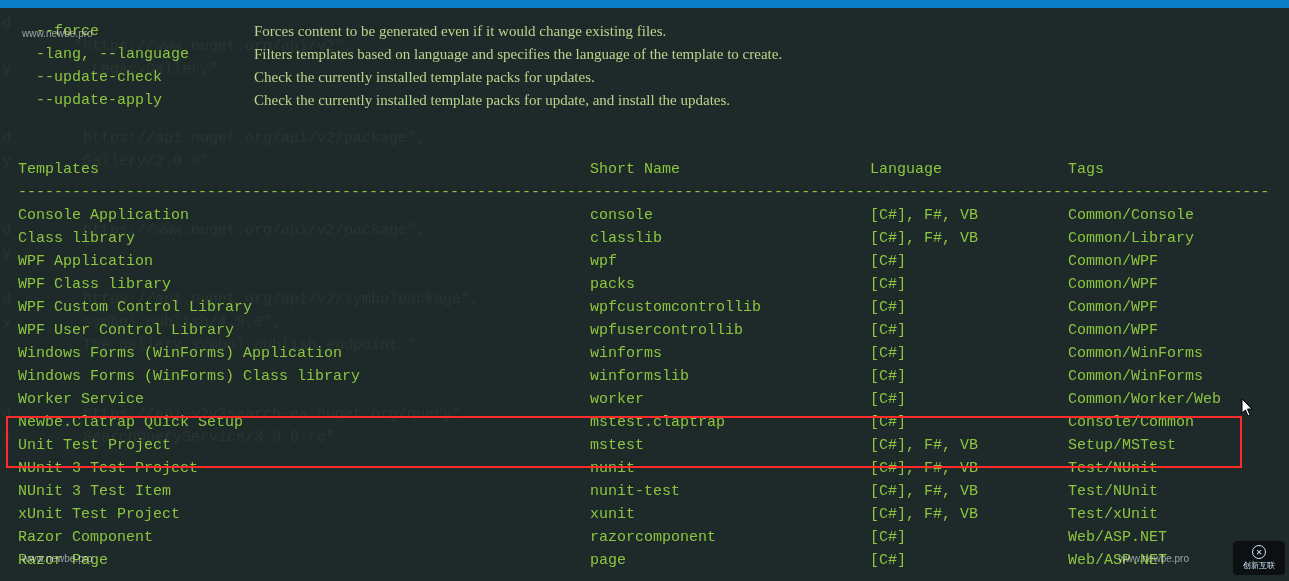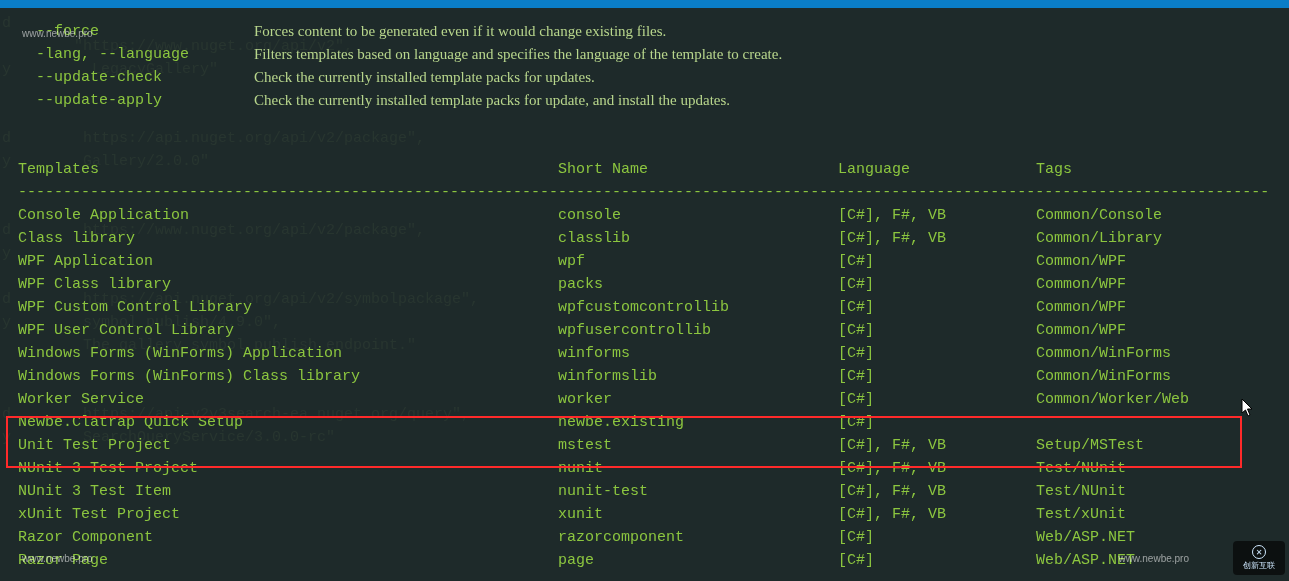--- a/index.html
+++ b/index.html
@@ -22,21 +22,21 @@
     padding: 12px 18px;
     line-height: 23px;
     position: relative;
   }
   .option-row { display: flex; white-space: pre; }
   .opt-name { width: 236px; flex-shrink: 0; }
   .green { color: #8cc63f; }
   .txt { color: #b8d68c; font-family: Liberation Serif, serif; }
   .header-row { display: flex; white-space: pre; margin-top: 46px; }
   .col-t { width: 540px; flex-shrink: 0; }
-  .col-s { width: 280px; flex-shrink: 0; }
+  .col-s { width: 280px; flex-shrink: 0; margin-left: 32px; }
   .col-l { width: 198px; flex-shrink: 0; }
   .col-g { flex: 1; }
   .divider { color: #8cc63f; white-space: pre; overflow: hidden; letter-spacing: 0; }
   .data-row { display: flex; white-space: pre; }
   .highlight-box {
     position: absolute;
     left: 6px;
     top: 416px;
     width: 1236px;
     height: 52px;
@@ -135,21 +135,21 @@
   <div id="rows-block">
       <div class="data-row"><span class="col-t green">Console Application</span><span class="col-s green">console</span><span class="col-l green">[C#], F#, VB</span><span class="col-g green">Common/Console</span></div>
       <div class="data-row"><span class="col-t green">Class library</span><span class="col-s green">classlib</span><span class="col-l green">[C#], F#, VB</span><span class="col-g green">Common/Library</span></div>
       <div class="data-row"><span class="col-t green">WPF Application</span><span class="col-s green">wpf</span><span class="col-l green">[C#]</span><span class="col-g green">Common/WPF</span></div>
       <div class="data-row"><span class="col-t green">WPF Class library</span><span class="col-s green">packs</span><span class="col-l green">[C#]</span><span class="col-g green">Common/WPF</span></div>
       <div class="data-row"><span class="col-t green">WPF Custom Control Library</span><span class="col-s green">wpfcustomcontrollib</span><span class="col-l green">[C#]</span><span class="col-g green">Common/WPF</span></div>
       <div class="data-row"><span class="col-t green">WPF User Control Library</span><span class="col-s green">wpfusercontrollib</span><span class="col-l green">[C#]</span><span class="col-g green">Common/WPF</span></div>
       <div class="data-row"><span class="col-t green">Windows Forms (WinForms) Application</span><span class="col-s green">winforms</span><span class="col-l green">[C#]</span><span class="col-g green">Common/WinForms</span></div>
       <div class="data-row"><span class="col-t green">Windows Forms (WinForms) Class library</span><span class="col-s green">winformslib</span><span class="col-l green">[C#]</span><span class="col-g green">Common/WinForms</span></div>
       <div class="data-row"><span class="col-t green">Worker Service</span><span class="col-s green">worker</span><span class="col-l green">[C#]</span><span class="col-g green">Common/Worker/Web</span></div>
-      <div class="data-row"><span class="col-t green">Newbe.Clatrap Quick Setup</span><span class="col-s green">newbe.existing</span><span class="col-l green">[C#]</span></div>
+      <div class="data-row"><span class="col-t green">Newbe.Clatrap Quick Setup</span><span class="col-s green">mstest.claptrap</span><span class="col-l green">[C#]</span><span class="col-g green">Console/Common</span></div>
       <div class="data-row"><span class="col-t green">Unit Test Project</span><span class="col-s green">mstest</span><span class="col-l green">[C#], F#, VB</span><span class="col-g green">Setup/MSTest</span></div>
       <div class="data-row"><span class="col-t green">NUnit 3 Test Project</span><span class="col-s green">nunit</span><span class="col-l green">[C#], F#, VB</span><span class="col-g green">Test/NUnit</span></div>
       <div class="data-row"><span class="col-t green">NUnit 3 Test Item</span><span class="col-s green">nunit-test</span><span class="col-l green">[C#], F#, VB</span><span class="col-g green">Test/NUnit</span></div>
       <div class="data-row"><span class="col-t green">xUnit Test Project</span><span class="col-s green">xunit</span><span class="col-l green">[C#], F#, VB</span><span class="col-g green">Test/xUnit</span></div>
       <div class="data-row"><span class="col-t green">Razor Component</span><span class="col-s green">razorcomponent</span><span class="col-l green">[C#]</span><span class="col-g green">Web/ASP.NET</span></div>
       <div class="data-row"><span class="col-t green">Razor Page</span><span class="col-s green">page</span><span class="col-l green">[C#]</span><span class="col-g green">Web/ASP.NET</span></div>
     </div>
 
 </div>
 

